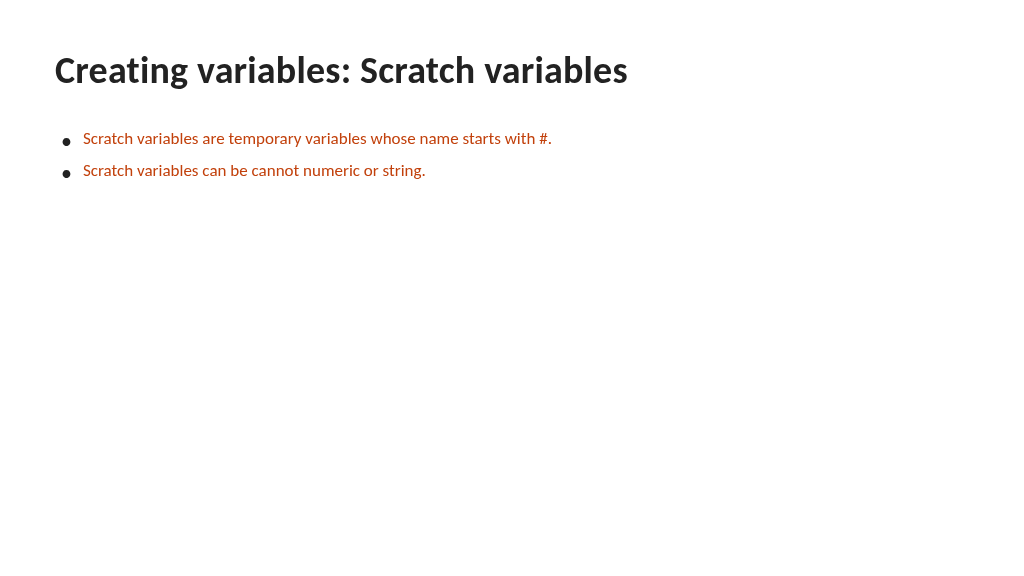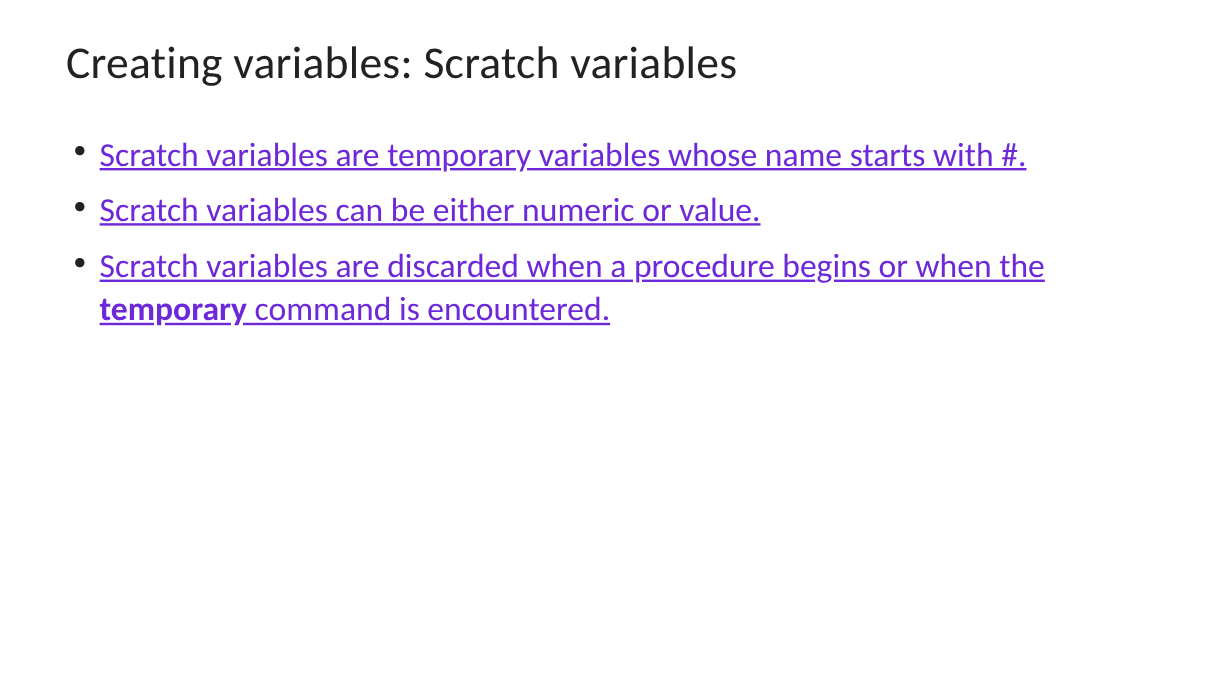--- a/index.html
+++ b/index.html
@@ -11,54 +11,51 @@
       width: 1024px;
       height: 576px;
       background: #ffffff;
       font-family: Calibri, "Segoe UI", Arial, sans-serif;
       color: #1a1a1a;
       padding: 30px 55px 40px 55px;
       overflow: hidden;
     }
     .slide-title {
       font-size: 38px;
-      font-weight: 400;
+      font-weight: 700;
       color: #222;
       margin-bottom: 35px;
       letter-spacing: 0.2px;
+      margin-top: 17px;
     }
     .bullet-list {
       list-style: none;
       padding-left: 24px;
     }
     .bullet-list li {
       position: relative;
-      font-size: 28px;
+      font-size: 17px;
       line-height: 1.3;
-      color: #6d28d9;
+      color: #c2410c;
       margin-bottom: 10px;
       padding-left: 4px;
-      text-decoration: underline;
     }
     .bullet-list li::before {
       content: "•";
       position: absolute;
       left: -18px;
       top: 0;
       font-size: 22px;
       color: #222;
     }
     .bold {
       font-weight: 700;
     }
   </style>
 </head>
 <body>
 
 <h1 class="slide-title">Creating variables: Scratch variables</h1>
 
 <ul class="bullet-list">
   <li>Scratch variables are temporary variables whose name starts with #.</li>
-  <li>Scratch variables can be either numeric or value.</li>
-  <li>
-    <span>Scratch variables are discarded when a procedure begins or when the </span><span class="bold">temporary</span><span> command is encountered.</span>
-  </li>
+  <li>Scratch variables can be cannot numeric or string.</li>
 </ul>
 
 </body></html>

